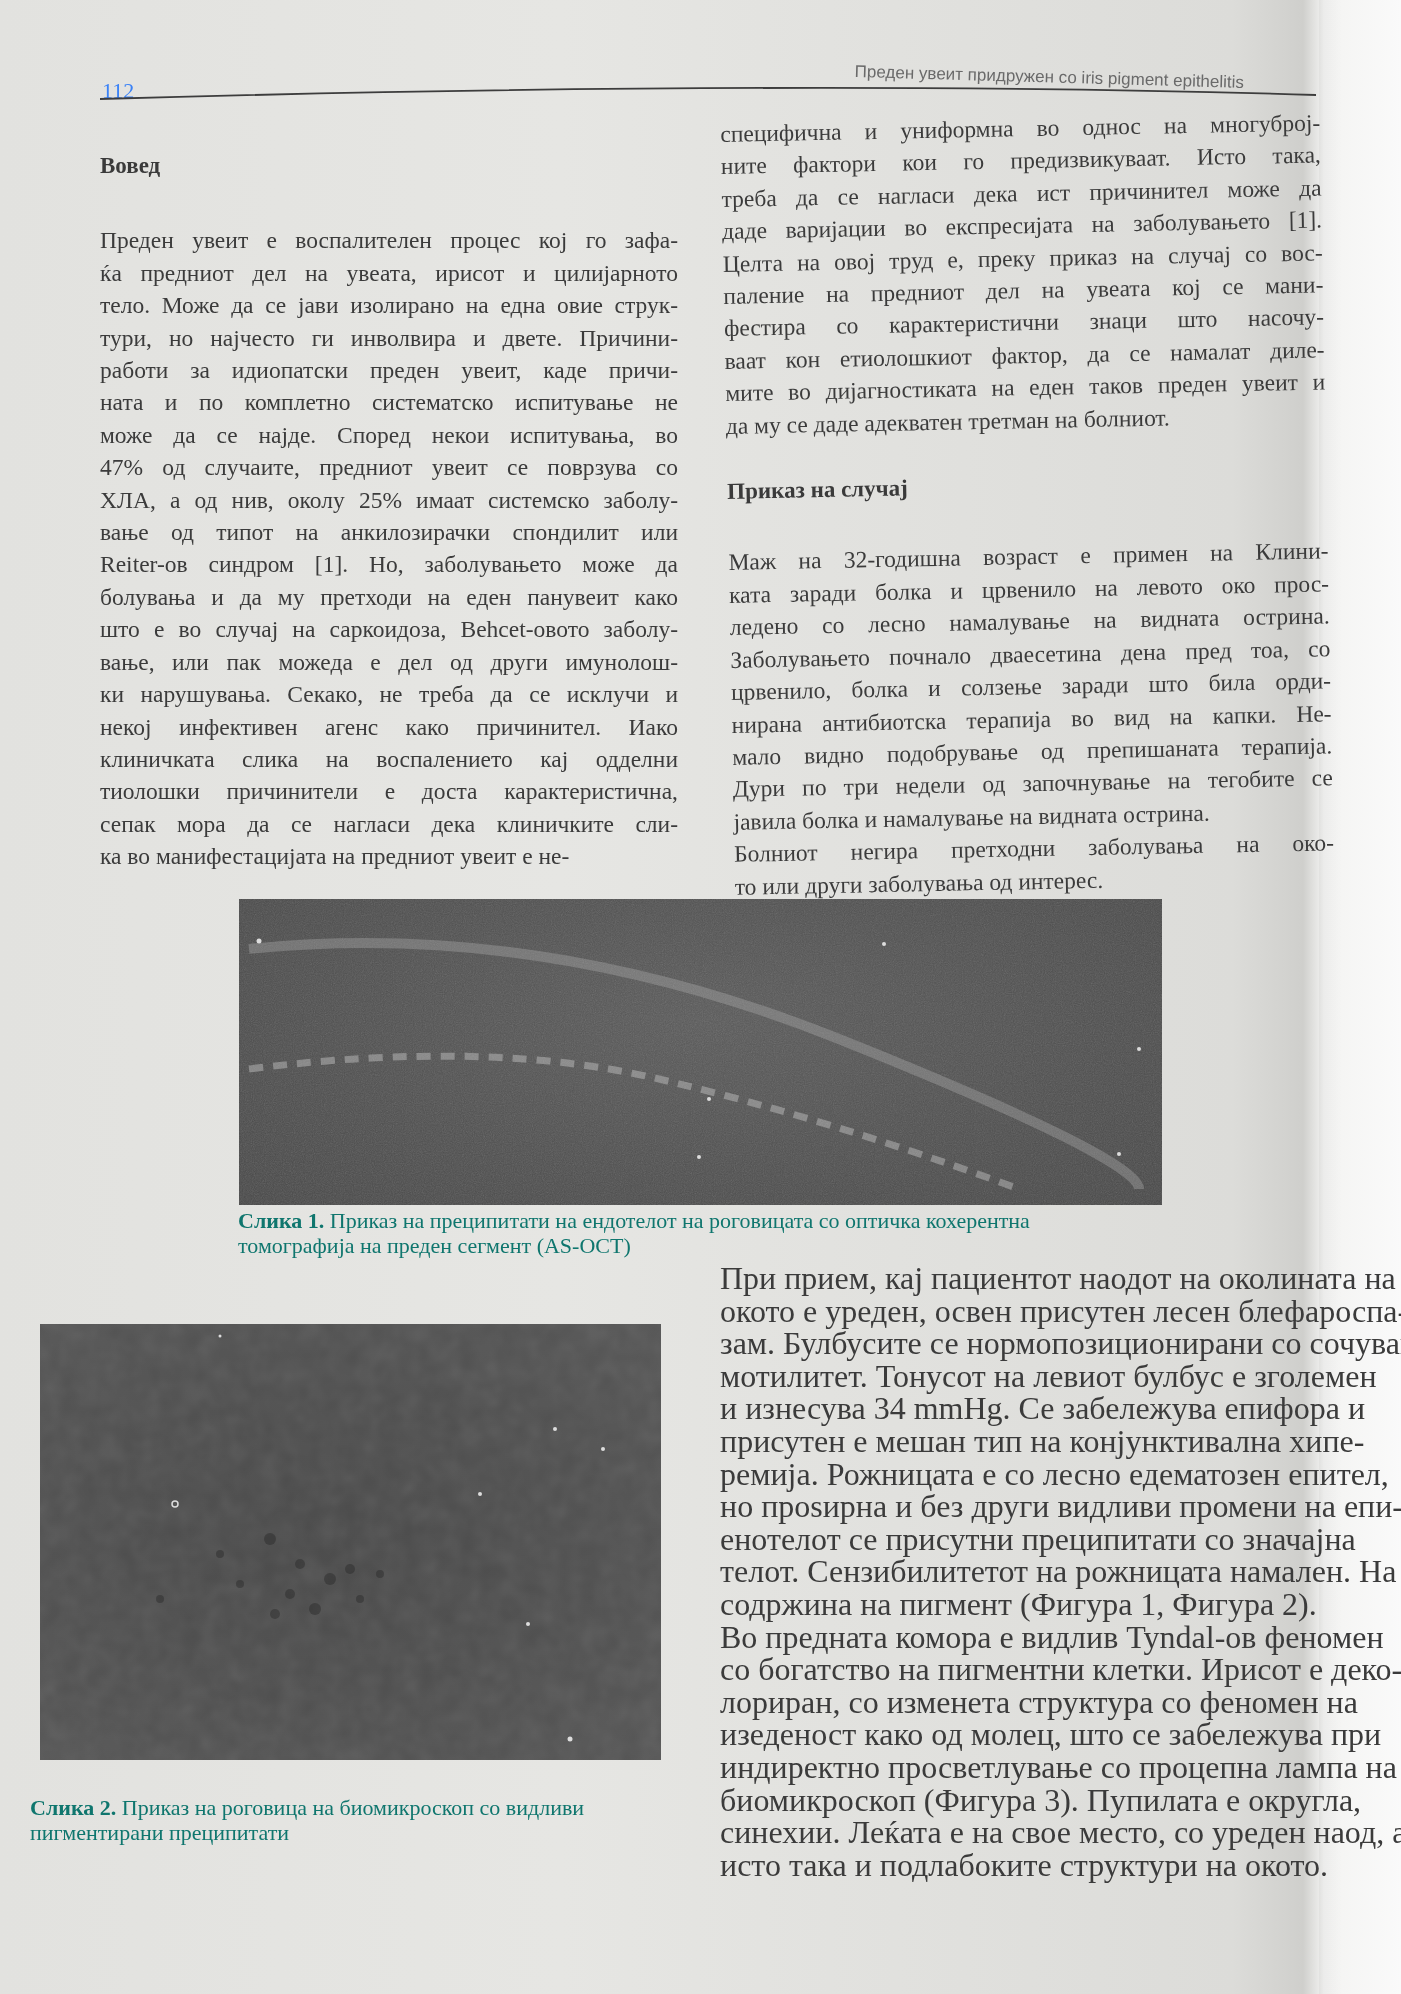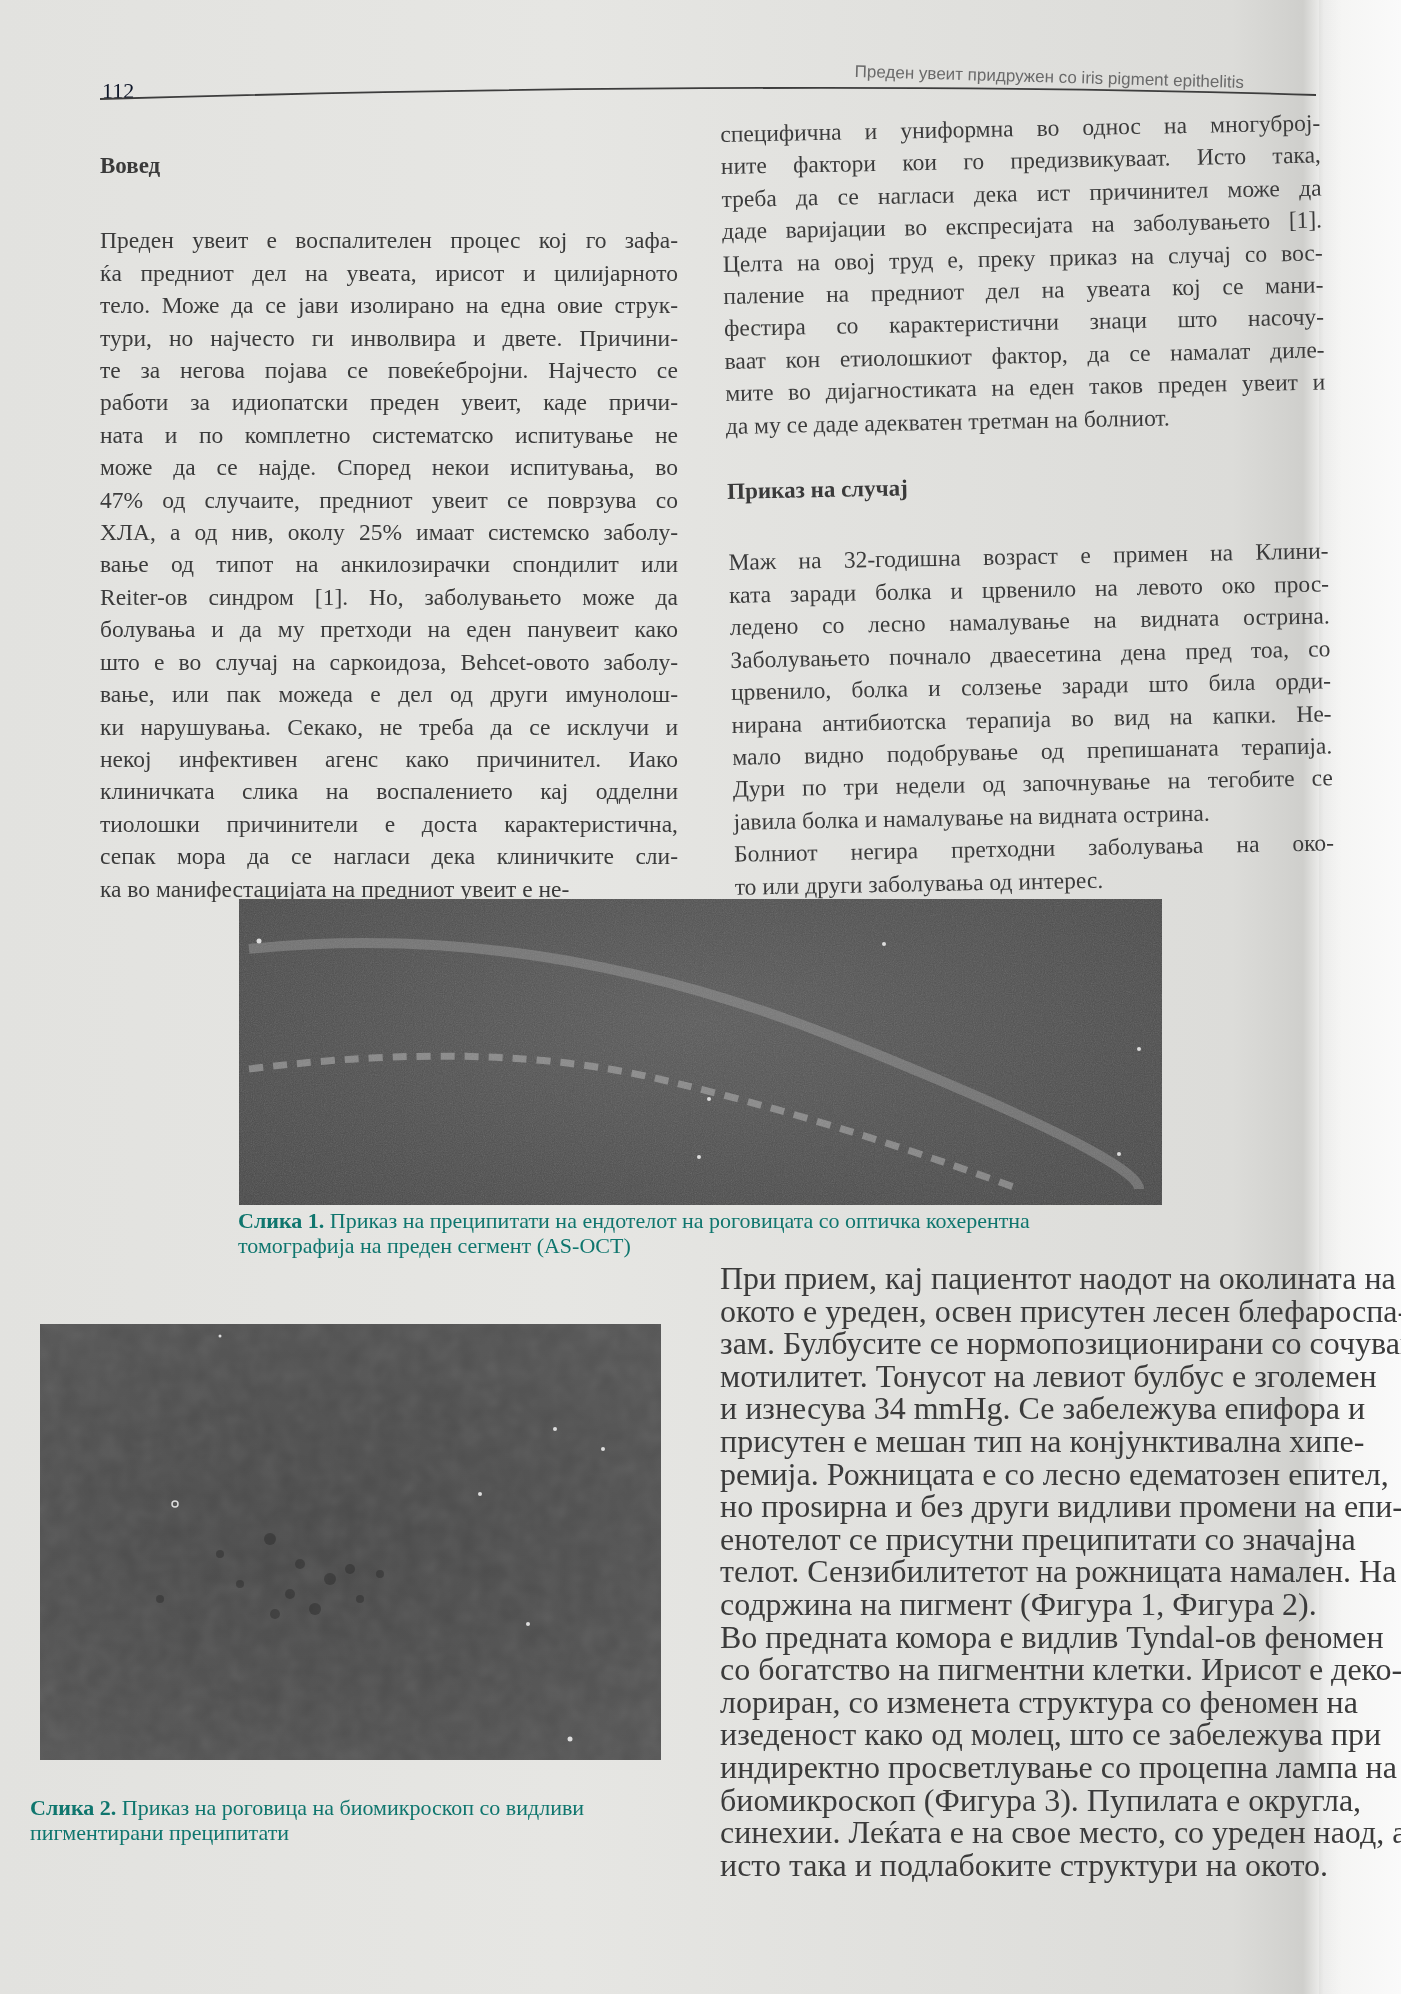--- a/index.html
+++ b/index.html
@@ -4,21 +4,21 @@
 <style>
   html, body { margin:0; padding:0; }
   body {
     width:1401px; height:1994px; overflow:hidden; position:relative;
     background: linear-gradient(90deg, #e2e2df 0%, #e6e6e3 40%, #dcdcd9 88%, #cfcfcc 93%, #f3f3f2 94.5%, #f6f6f5 100%);
     font-family: "Liberation Serif", "DejaVu Serif", serif;
     color:#3a3a3a;
   }
   .page-shadow { position:absolute; right:0; top:0; width:82px; height:1994px;
     background: linear-gradient(90deg, rgba(0,0,0,0.04), rgba(0,0,0,0.0) 25%, #f5f5f4 28%, #fafafa 100%); }
-  .page-number { position:absolute; left:102px; top:78px; font-size:22px; color:#0f172a; }
+  .page-number { position:absolute; left:102px; top:78px; font-size:22px; color:#3b82f6; }
   .running-head { position:absolute; left:855px; top:62px; font-family:"Liberation Sans","DejaVu Sans",sans-serif;
     font-size:17px; color:#6a6a6a; transform: rotate(1.6deg); transform-origin:left top; white-space:nowrap; }
   .head-rule { position:absolute; left:100px; top:94px; width:1216px; height:2px; }
   .col { position:absolute; font-size:23.5px; line-height:32.4px; color:#3b3b3b; }
   .col p { margin:0; text-align:justify; }
   .col .line { display:block; white-space:nowrap; text-align:justify; text-align-last:justify; }
   .col .line.last { text-align-last:left; }
   .heading { font-weight:bold; font-size:23px; color:#3a3a3a; margin:0; }
   #left-col { left:100px; top:150px; width:578px; }
   #right-col { left:720px; top:118px; width:600px; transform: rotate(-1.1deg); transform-origin:left top; }
@@ -46,21 +46,20 @@
 </svg>
 
 <div class="col" id="left-col">
   <p class="heading">Вовед</p>
   <div style="height:42px"></div>
   <div id="left-lines">
       <span class="line">Преден увеит е воспалителен процес кој го зафа-</span>
       <span class="line">ќа предниот дел на увеата, ирисот и цилијарното</span>
       <span class="line">тело. Може да се јави изолирано на една овие струк-</span>
       <span class="line">тури, но најчесто ги инволвира и двете. Причини-</span>
-      <span class="line">те за негова појава се повеќебројни. Најчесто се</span>
       <span class="line">работи за идиопатски преден увеит, каде причи-</span>
       <span class="line">ната и по комплетно систематско испитување не</span>
       <span class="line">може да се најде. Според некои испитувања, во</span>
       <span class="line">47% од случаите, предниот увеит се поврзува со</span>
       <span class="line">ХЛА, а од нив, околу 25% имаат системско заболу-</span>
       <span class="line">вање од типот на анкилозирачки спондилит или</span>
       <span class="line">Reiter-ов синдром [1]. Но, заболувањето може да</span>
       <span class="line">болувања и да му претходи на еден панувеит како</span>
       <span class="line">што е во случај на саркоидоза, Behcet-овото заболу-</span>
       <span class="line">вање, или пак можеда е дел од други имунолош-</span>

